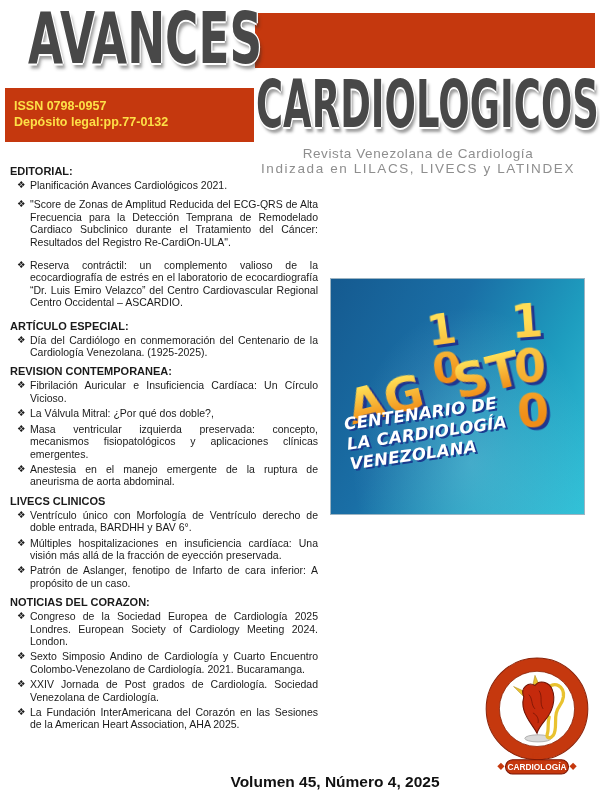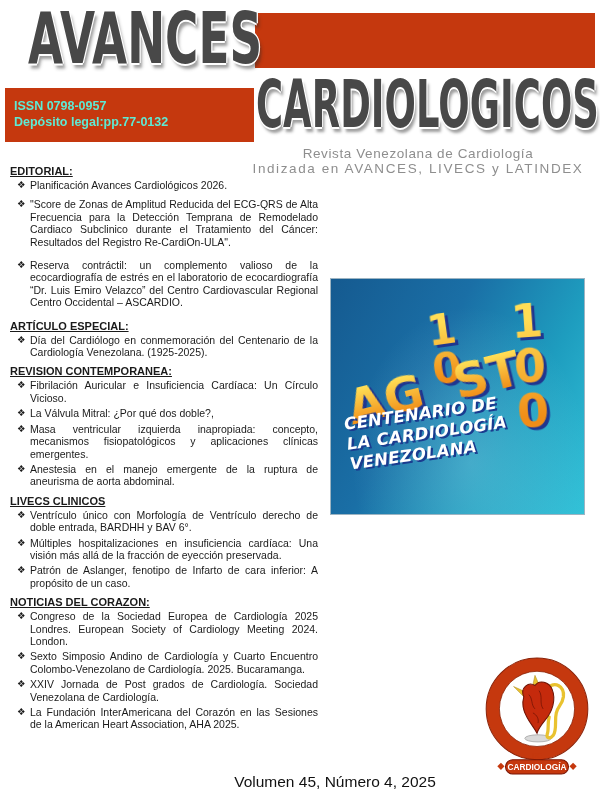--- a/index.html
+++ b/index.html
@@ -6,33 +6,33 @@
   .page{position:relative;width:600px;height:800px;background:#fff;overflow:hidden;
         font-family:"Liberation Sans",sans-serif;color:#1a1a1a;}
 
   
   .red-block-top{position:absolute;left:255px;top:13px;width:340px;height:55px;background:#c5380e;}
   .title-avances{position:absolute;left:28px;top:2px;font-family:"DejaVu Sans",sans-serif;
         font-weight:bold;font-size:72px;line-height:1;color:#484848;white-space:nowrap;
         transform:scaleX(0.63);transform-origin:left top;
         text-shadow:-2px 0 0 #fff,2px 0 0 #fff,0 -2px 0 #fff,0 2px 0 #fff,4px 5px 4px rgba(40,40,40,.45);}
   .issn-bar{position:absolute;left:5px;top:88px;width:249px;height:54px;background:#c5380e;
-        color:#5eead4;font-weight:bold;font-size:12.5px;line-height:16px;padding:10px 0 0 9px;box-sizing:border-box;}
+        color:#fde047;font-weight:bold;font-size:12.5px;line-height:16px;padding:10px 0 0 9px;box-sizing:border-box;}
   .title-cardio{position:absolute;left:256px;top:72px;font-family:"DejaVu Sans",sans-serif;
         font-weight:bold;font-size:66px;line-height:1;color:#484848;white-space:nowrap;
         transform:scaleX(0.56);transform-origin:left top;
         text-shadow:-2px 0 0 #fff,2px 0 0 #fff,0 -2px 0 #fff,0 2px 0 #fff,4px 5px 4px rgba(40,40,40,.45);}
   .subtitle{position:absolute;left:238px;top:146px;width:360px;text-align:center;color:#8e8e8e;}
   .subtitle .s1{font-size:13.5px;letter-spacing:.6px;line-height:15px;}
   .subtitle .s2{font-size:13.5px;letter-spacing:1.6px;line-height:16px;}
 
   
   #toc{position:absolute;left:10px;top:165px;width:308px;}
   .toc-section{margin-bottom:7px;}
-  .toc-heading{font-size:11px;line-height:12px;font-weight:bold;text-decoration:underline;margin-bottom:2px;}
+  .toc-heading{font-size:11px;line-height:12px;font-weight:bold;margin-bottom:2px;}
   .toc-item{display:flex;margin-bottom:3px;}
   .bullet{flex:0 0 20px;width:20px;font-size:9.5px;line-height:12.4px;padding-left:7px;box-sizing:border-box;}
   .toc-item-text{flex:1;font-size:10.5px;line-height:12.4px;text-align:justify;}
   .toc-section.wide-gap .toc-item{margin-bottom:11px;}
 
   
   .poster{position:absolute;left:330px;top:278px;width:255px;height:237px;
         background:linear-gradient(118deg,#155a90 0%,#1a6fa6 38%,#1e9dbf 70%,#32c2d8 100%);
         border:1px solid #9db4c2;box-sizing:border-box;overflow:hidden;}
   .poster::after{content:"";position:absolute;inset:0;
@@ -49,47 +49,47 @@
   .poster-caption{position:absolute;left:12px;top:136px;z-index:2;transform:rotate(-8deg);
         transform-origin:left top;color:#fff;font-style:italic;font-weight:bold;
         font-family:"DejaVu Sans",sans-serif;font-size:16.5px;line-height:1.22;letter-spacing:.3px;
         text-shadow:2px 2px 0 #1a3b8f;white-space:nowrap;}
 
   
   .logo{position:absolute;left:481px;top:654px;width:112px;height:124px;}
 
   
   .footer-volume{position:absolute;left:150px;top:773px;width:370px;text-align:center;
-        font-size:15.5px;font-weight:normal;color:#111;}
+        font-size:15.5px;font-weight:bold;color:#111;}
 </style>
 </head>
 <body>
 
 <div class="page">
 
   <div class="red-block-top"></div>
   <div class="title-avances">AVANCES</div>
 
   <div class="issn-bar">
     <div>ISSN 0798-0957</div>
     <div>Depósito legal:pp.77-0132</div>
   </div>
   <div class="title-cardio">CARDIOLOGICOS</div>
 
   <div class="subtitle">
     <div class="s1">Revista Venezolana de Cardiología</div>
-    <div class="s2">Indizada en AVANCES, LIVECS y LATINDEX</div>
+    <div class="s2">Indizada en LILACS, LIVECS y LATINDEX</div>
   </div>
 
   <div id="toc">
       <div class="toc-section">
         <div class="toc-heading">EDITORIAL:</div>
         <div class="toc-item">
           <span class="bullet">❖</span>
-          <span class="toc-item-text">Planificación Avances Cardiológicos 2026.</span>
+          <span class="toc-item-text">Planificación Avances Cardiológicos 2021.</span>
         </div>
       </div>
       <div class="toc-section wide-gap">
         <div class="toc-item">
           <span class="bullet">❖</span>
           <span class="toc-item-text">"Score de Zonas de Amplitud Reducida del ECG-QRS de Alta Frecuencia para la Detección Temprana de Remodelado Cardiaco Subclinico durante el Tratamiento del Cáncer: Resultados del Registro Re-CardiOn-ULA".</span>
         </div>
         <div class="toc-item">
           <span class="bullet">❖</span>
           <span class="toc-item-text">Reserva contráctil: un complemento valioso de la ecocardiografía de estrés en el laboratorio de ecocardiografía “Dr. Luis Emiro Velazco” del Centro Cardiovascular Regional Centro Occidental – ASCARDIO.</span>
@@ -107,21 +107,21 @@
         <div class="toc-item">
           <span class="bullet">❖</span>
           <span class="toc-item-text">Fibrilación Auricular e Insuficiencia Cardíaca: Un Círculo Vicioso.</span>
         </div>
         <div class="toc-item">
           <span class="bullet">❖</span>
           <span class="toc-item-text">La Válvula Mitral: ¿Por qué dos doble?,</span>
         </div>
         <div class="toc-item">
           <span class="bullet">❖</span>
-          <span class="toc-item-text">Masa ventricular izquierda inapropiada: concepto, mecanismos fisiopatológicos y aplicaciones clínicas emergentes.</span>
+          <span class="toc-item-text">Masa ventricular izquierda preservada: concepto, mecanismos fisiopatológicos y aplicaciones clínicas emergentes.</span>
         </div>
         <div class="toc-item">
           <span class="bullet">❖</span>
           <span class="toc-item-text">Anestesia en el manejo emergente de la ruptura de aneurisma de aorta abdominal.</span>
         </div>
       </div>
       <div class="toc-section">
         <div class="toc-heading">LIVECS CLINICOS</div>
         <div class="toc-item">
           <span class="bullet">❖</span>
@@ -137,21 +137,21 @@
         </div>
       </div>
       <div class="toc-section">
         <div class="toc-heading">NOTICIAS DEL CORAZON:</div>
         <div class="toc-item">
           <span class="bullet">❖</span>
           <span class="toc-item-text">Congreso de la Sociedad Europea de Cardiología 2025 Londres. European Society of Cardiology Meeting 2024. London.</span>
         </div>
         <div class="toc-item">
           <span class="bullet">❖</span>
-          <span class="toc-item-text">Sexto Simposio Andino de Cardiología y Cuarto Encuentro Colombo-Venezolano de Cardiología. 2025. Bucaramanga.</span>
+          <span class="toc-item-text">Sexto Simposio Andino de Cardiología y Cuarto Encuentro Colombo-Venezolano de Cardiología. 2021. Bucaramanga.</span>
         </div>
         <div class="toc-item">
           <span class="bullet">❖</span>
           <span class="toc-item-text">XXIV Jornada de Post grados de Cardiología. Sociedad Venezolana de Cardiología.</span>
         </div>
         <div class="toc-item">
           <span class="bullet">❖</span>
           <span class="toc-item-text">La Fundación InterAmericana del Corazón en las Sesiones de la American Heart Association, AHA 2025.</span>
         </div>
       </div>

